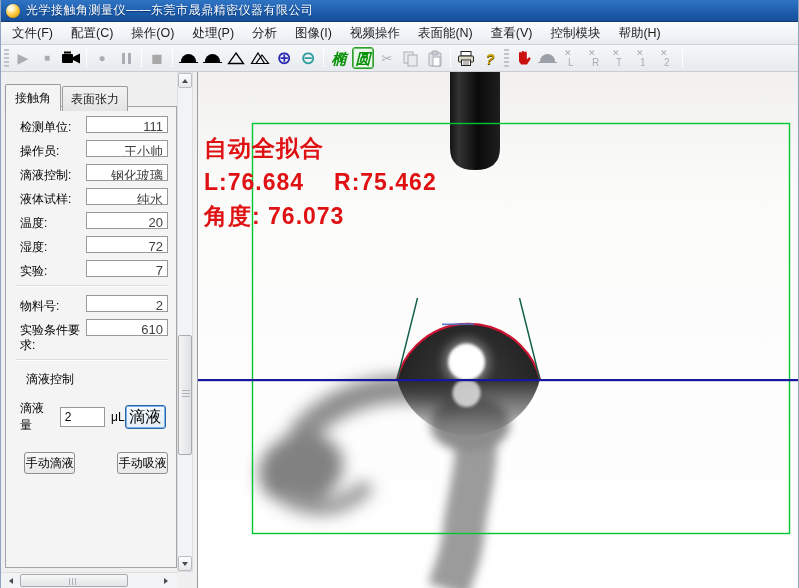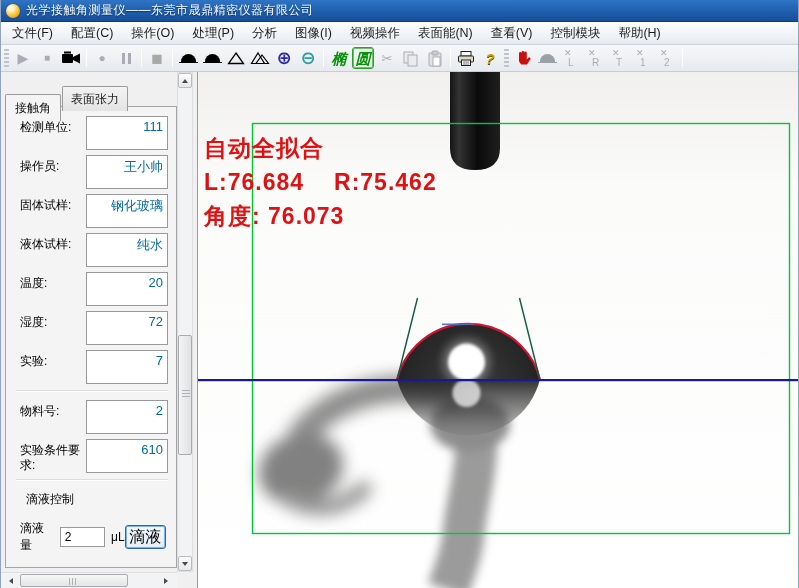--- a/index.html
+++ b/index.html
@@ -52,29 +52,29 @@
   .xico b{position:absolute;left:7px;bottom:0;font-size:10px;color:#a9adb3;font-weight:normal;}
 
   
   .body{position:absolute;left:0;top:72px;width:799px;height:516px;}
 
   
   .left-panel{position:absolute;left:0;top:0;width:196px;height:516px;background:#f0f0f0;}
   .tabs{position:absolute;left:4px;top:12px;display:flex;z-index:2;}
   .tab{font-size:12px;padding:4px 8px 3px;border:1px solid #9a9a9a;border-bottom:none;
     background:linear-gradient(#f3f3f3,#e4e4e4);margin-right:1px;border-radius:2px 2px 0 0;color:#111;}
-  .tab.active{background:#f4f4f4;position:relative;top:10px;padding:5px 9px 4px;z-index:3;}
+  .tab.active{background:#f4f4f4;position:relative;top:0;padding:5px 9px 4px;z-index:3;}
   .tab:not(.active){margin-top:2px;color:#222;}
   .tab-page{position:absolute;left:4px;top:34px;width:172px;height:462px;
     border:1px solid #a5a5a5;background:#f4f4f4;padding:9px 8px 0 14px;overflow:hidden;}
 
   .field-row{display:flex;align-items:flex-start;margin-bottom:5px;}
   .flabel{flex:1;font-size:12px;color:#000;padding-top:4px;line-height:15px;}
-  .finput{width:82px;height:34px;background:#fff;border:1px solid #999;font-size:13px;
-    text-align:right;padding:2px 4px 0 2px;color:#0369a1;overflow:hidden;white-space:nowrap;}
+  .finput{width:82px;height:17px;background:#fff;border:1px solid #999;font-size:13px;
+    text-align:right;padding:2px 4px 0 2px;color:#404040;overflow:hidden;white-space:nowrap;}
   .sepline{height:2px;border-top:1px solid #dcdcdc;border-bottom:1px solid #fff;margin:6px 0 8px -4px;}
   .group-label{font-size:12px;color:#000;margin:10px 0 12px 6px;}
 
   .drop-row{display:flex;align-items:center;margin-top:2px;}
   .drop-label{font-size:12px;}
   .drop-input{width:48px;height:20px;background:#fff;border:1px solid #999;font-size:12px;
     padding:2px 0 0 4px;margin-left:6px;}
   .drop-unit{font-size:12px;margin-left:6px;}
   .drop-btn{margin-left:auto;margin-right:2px;width:44px;height:24px;font-size:16px;
     background:linear-gradient(#f4f9fd,#e3eef8);border:1px solid #2a66a8;border-radius:3px;
@@ -282,21 +282,21 @@
 
         <div class="field-row">
               <span class="flabel">检测单位:</span>
               <span class="finput">111</span>
             </div>
             <div class="field-row">
               <span class="flabel">操作员:</span>
               <span class="finput">王小帅</span>
             </div>
             <div class="field-row">
-              <span class="flabel">固体试样:</span>
+              <span class="flabel">滴液控制:</span>
               <span class="finput">钢化玻璃</span>
             </div>
             <div class="field-row">
               <span class="flabel">液体试样:</span>
               <span class="finput">纯水</span>
             </div>
             <div class="field-row">
               <span class="flabel">温度:</span>
               <span class="finput">20</span>
             </div>

